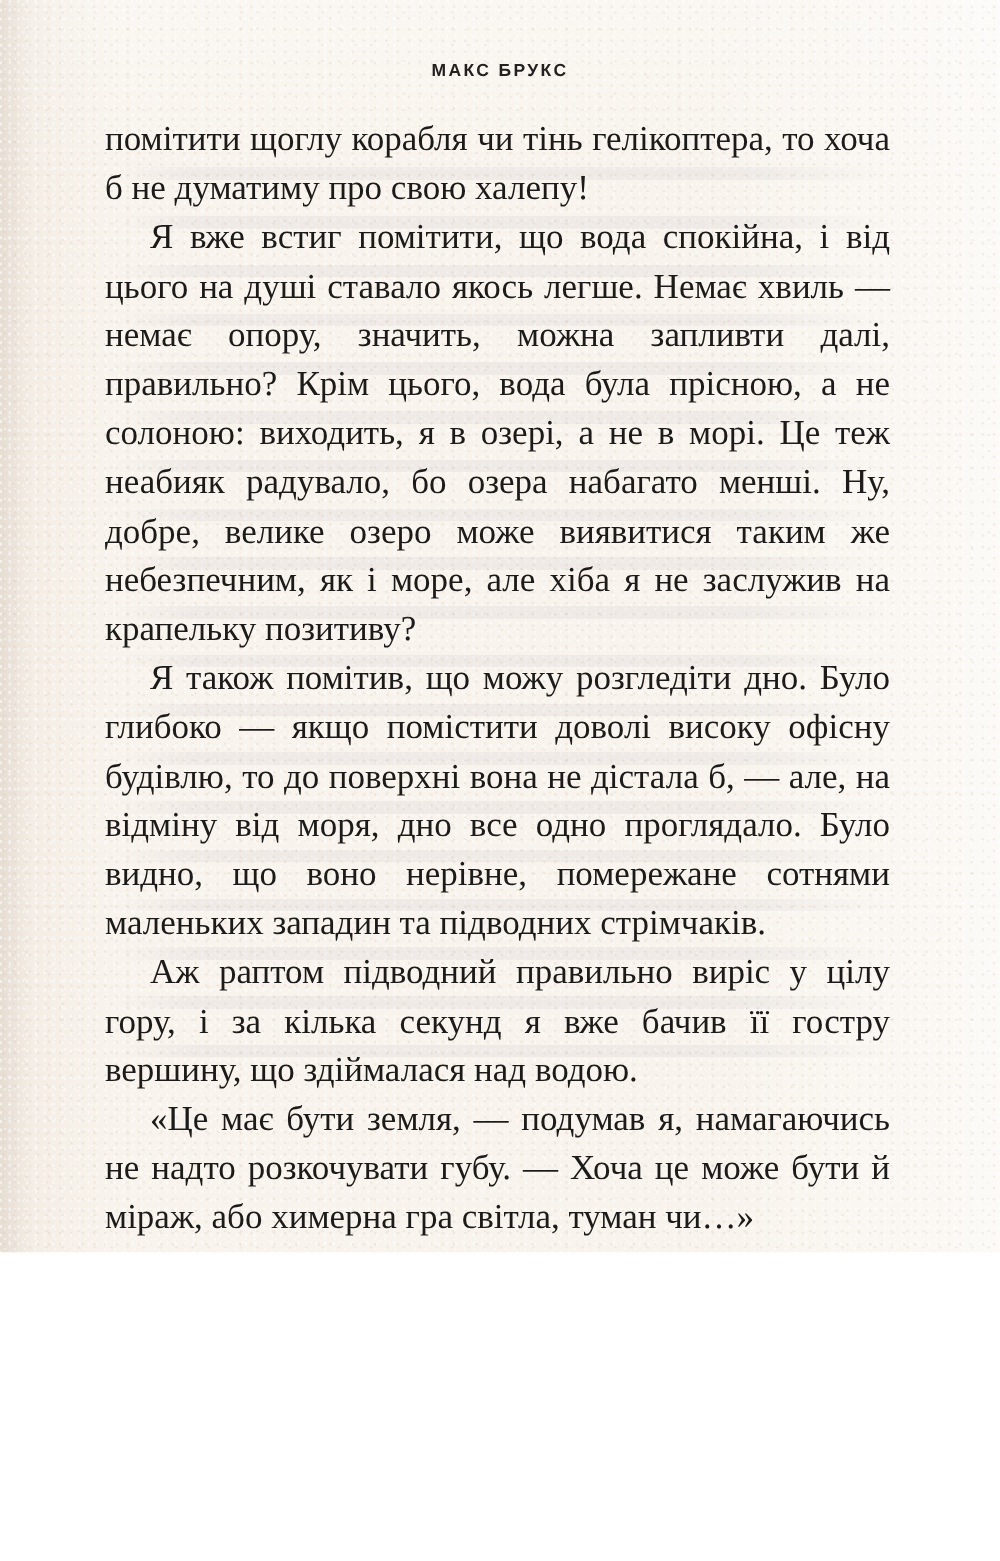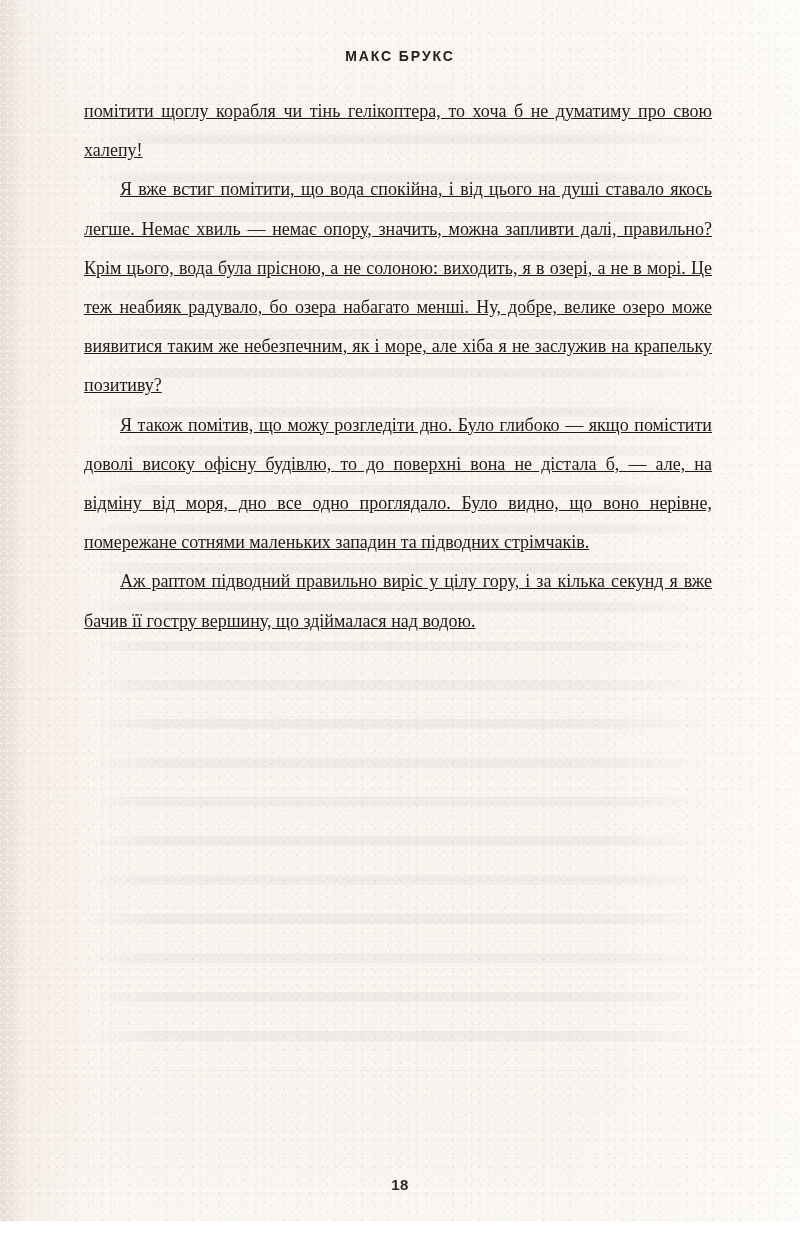--- a/index.html
+++ b/index.html
@@ -5,21 +5,21 @@
 <style>
   html, body {
     margin: 0;
     padding: 0;
     background: #ffffff;
   }
 
   .page {
     position: relative;
     width: 800px;
-    height: 1221px;
+    height: 1002px;
     overflow: hidden;
     background-color: #f8f3ec;
     background-image:
       
       radial-gradient(circle at 12% 18%, rgba(255,255,255,.55) 0 1px, transparent 1px),
       radial-gradient(circle at 37% 62%, rgba(214,203,190,.30) 0 1px, transparent 1px),
       radial-gradient(circle at 68% 31%, rgba(255,255,255,.45) 0 1px, transparent 1px),
       radial-gradient(circle at 85% 77%, rgba(214,203,190,.26) 0 1px, transparent 1px),
       radial-gradient(circle at 52% 88%, rgba(255,255,255,.40) 0 1px, transparent 1px),
       
@@ -77,27 +77,26 @@
 
   .text-block {
     position: absolute;
     left: 84px;
     top: 92px;
     width: 628px;
   }
 
   .para {
     margin: 0;
-    font-size: 18px;
+    font-size: 28px;
     line-height: 39.2px;
     text-align: justify;
     text-justify: inter-word;
     hyphens: manual;
     color: #1d1b19;
-    text-decoration: underline;
   }
 
   .para.indent {
     text-indent: 36px;
   }
 
   .folio {
     position: absolute;
     left: 0;
     top: 1176px;
@@ -117,17 +116,18 @@
 
   <div class="bleed"></div>
 
   <div class="running-head">МАКС БРУКС</div>
 
   <div class="text-block">
     <p class="para">помітити щоглу корабля чи тінь гелікоптера, то хоча б не думатиму про свою халепу!</p>
     <p class="para indent">Я вже встиг помітити, що вода спокійна, і від цього на душі ставало якось легше. Немає хвиль — немає опору, значить, можна запливти далі, правильно? Крім цього, вода була прісною, а не солоною: виходить, я в озері, а не в морі. Це теж неабияк радувало, бо озера набагато менші. Ну, добре, велике озеро може виявитися таким же небезпечним, як і море, але хіба я не заслужив на крапельку позитиву?</p>
     <p class="para indent">Я також помітив, що можу розгледіти дно. Було глибоко — якщо помістити доволі високу офісну будівлю, то до поверхні вона не дістала б, — але, на відміну від моря, дно все одно проглядало. Було видно, що воно нерівне, помережане сотнями маленьких западин та підводних стрімчаків.</p>
     <p class="para indent">Аж раптом підводний правильно виріс у цілу гору, і за кілька секунд я вже бачив її гостру вершину, що здіймалася над водою.</p>
+    <p class="para indent">«Це має бути земля, — подумав я, намагаючись не надто розкочувати губу. — Хоча це може бути й міраж, або химерна гра світла, туман чи…»</p>
   </div>
 
   <div class="folio">18</div>
 
 </div>
 
 </body></html>

